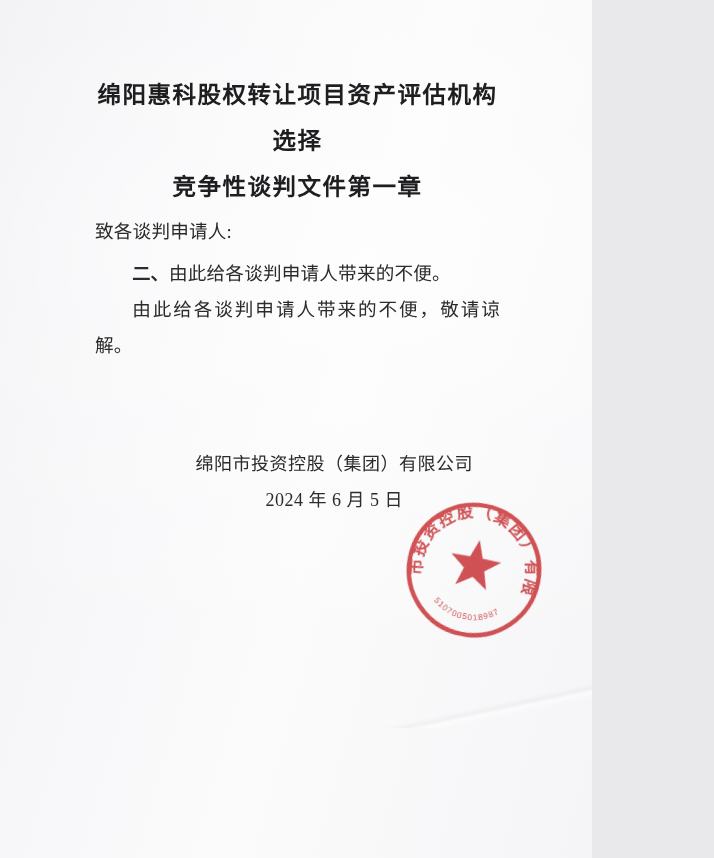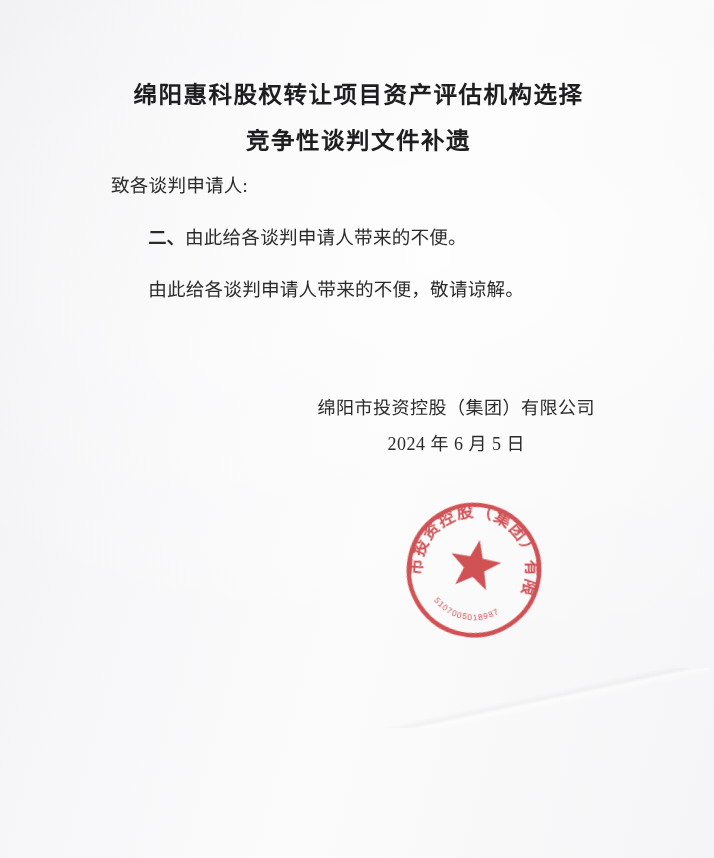--- a/index.html
+++ b/index.html
@@ -4,21 +4,21 @@
 <style>
   html,body{margin:0;padding:0;}
   body{
     width:714px;height:858px;
     font-family:"Liberation Serif", serif;
     color:var(--ink,#2b2b2b);
     background:#e9e9ec;
   }
   .page{
     position:relative;
-    width:714px;height:858px;
+    width:592px;height:858px;
     overflow:hidden;
     background:
       radial-gradient(ellipse 900px 600px at 60% 30%, rgba(255,255,255,.65), rgba(255,255,255,0) 70%),
       linear-gradient(105deg,#f1f1f4 0%, #f7f7f9 28%, #fbfbfc 55%, #f5f5f7 100%);
     box-sizing:border-box;
     padding:72px 92px 0 95px;
   }
   
   .page::after{
     content:"";
@@ -29,21 +29,21 @@
   .title{
     text-align:center;
     font-family:"Liberation Sans", sans-serif;
     font-weight:bold;
     font-size:23.5px;
     line-height:46px;
     letter-spacing:1.5px;
     color:#1e1e20;
   }
   .para{
-    margin:16px;
+    margin:0;
     font-size:18.6px;
     line-height:36px;
     text-align:justify;
     text-align-last:left;
     letter-spacing:.2px;
   }
   .indent{text-indent:2em;}
   .mt4{margin-top:4px;}
   .mt6{margin-top:6px;}
   .bold{font-weight:bold;font-family:"Liberation Sans", sans-serif;font-size:18.2px;}
@@ -69,21 +69,21 @@
   .seal-text{fill:currentColor;font-size:16.5px;letter-spacing:1.5px;font-family:"Liberation Serif",serif;font-weight:bold;}
   .seal-code{fill:currentColor;font-size:8.5px;letter-spacing:1px;font-family:"Liberation Sans",sans-serif;}
 </style>
 </head>
 <body>
 
 <div class="page">
 
   <div class="title">
     <div>绵阳惠科股权转让项目资产评估机构选择</div>
-    <div>竞争性谈判文件补遗</div>
+    <div>竞争性谈判文件第一章</div>
   </div>
 
   <p class="para mt4">致各谈判申请人:</p>
 
 
 
   <p class="para indent mt6"><span class="bold">二、</span><span>由此给各谈判申请人带来的不便。</span></p>
 
   <p class="para indent">由此给各谈判申请人带来的不便，敬请谅解。</p>
 

